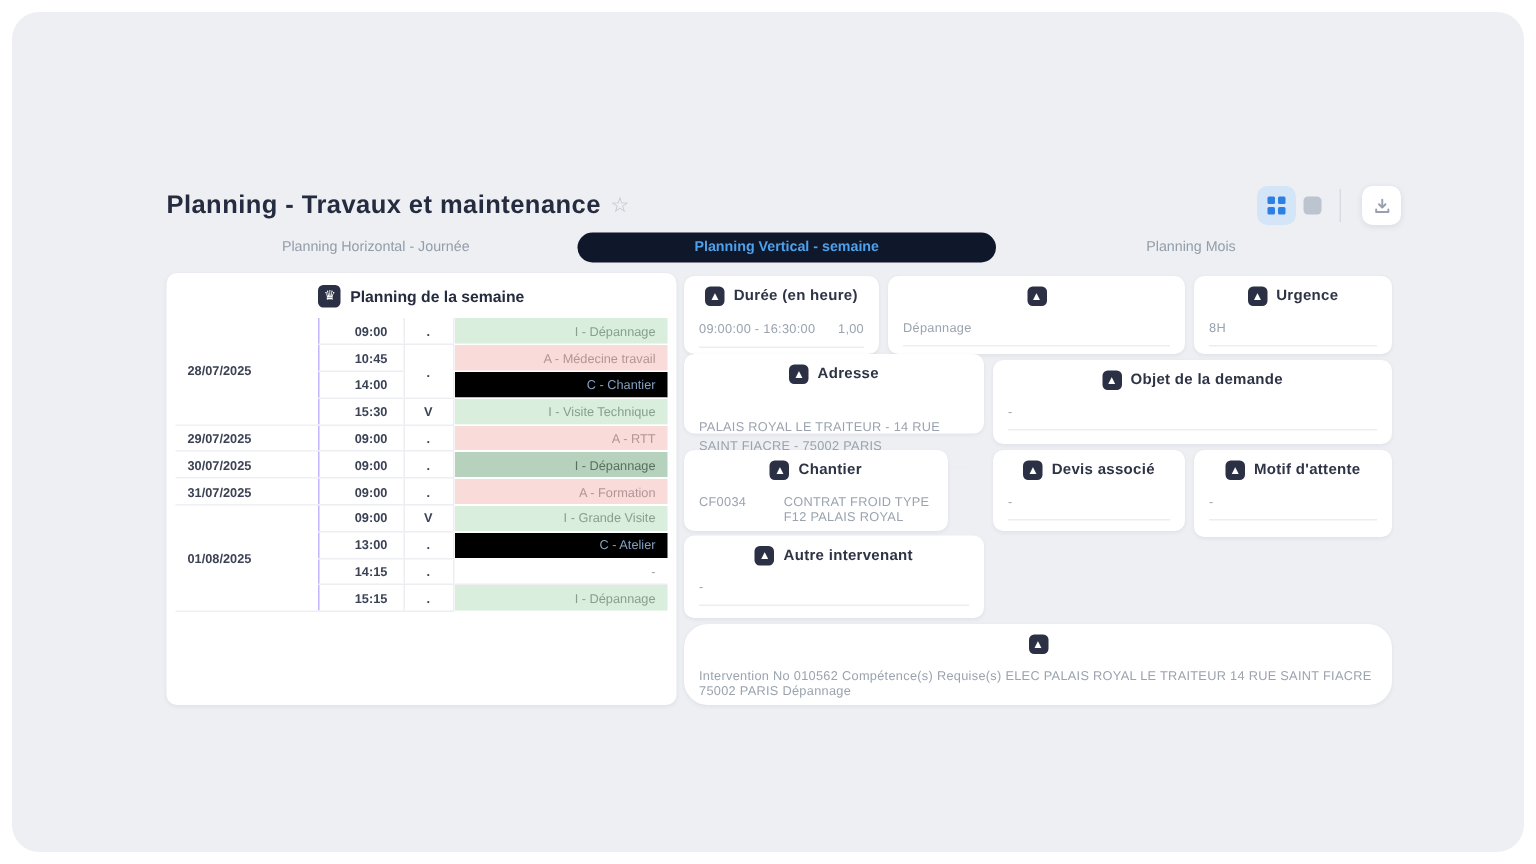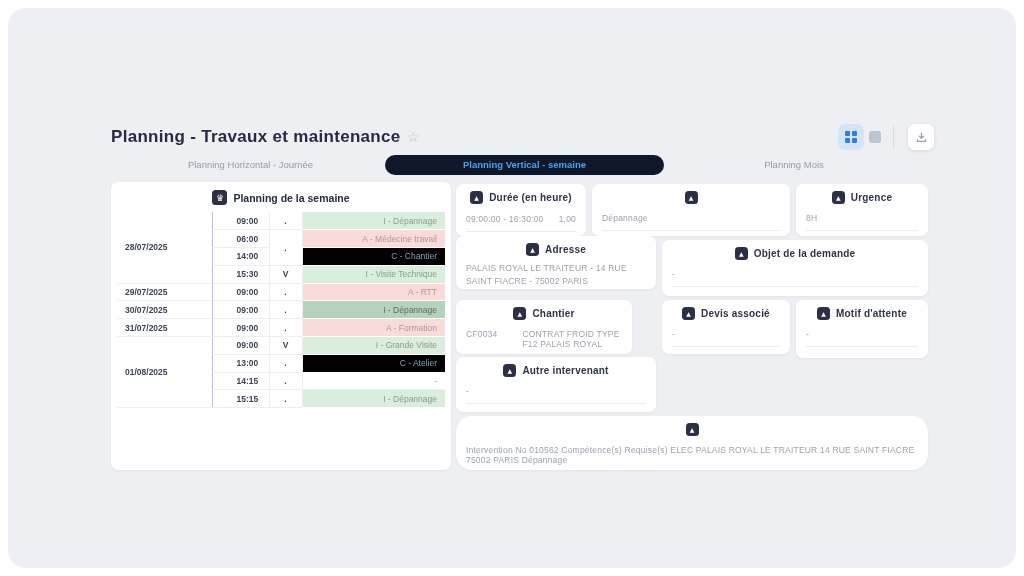--- a/index.html
+++ b/index.html
@@ -119,21 +119,21 @@
     </div>
     <table class="week">
       <tbody>
           <tr>
             <td class="td-date" rowspan="4">28/07/2025</td>
             <td class="td-time">09:00</td>
             <td class="td-marker" rowspan="1">.</td>
             <td class="td-event ev-green">I - Dépannage</td>
           </tr>
           <tr>
-            <td class="td-time">06:00</td>
+            <td class="td-time">10:45</td>
             <td class="td-marker" rowspan="2">.</td>
             <td class="td-event ev-pink">A - Médecine travail</td>
           </tr>
           <tr>
             <td class="td-time">14:00</td>
             <td class="td-event ev-blue">C - Chantier</td>
           </tr>
           <tr>
             <td class="td-time">15:30</td>
             <td class="td-marker" rowspan="1">V</td>
@@ -210,21 +210,21 @@
     <div class="card-line">
       <span>8H</span>
     </div>
   </div>
 
   <div class="card" id="card-adresse">
     <div class="card-head">
       <span class="badge">▲</span>
       <span class="card-title">Adresse</span>
     </div>
-    <div class="card-line" style="margin-top:6px;">
+    <div class="card-line" style="margin-top:22px;">
       <span class="wrap2" style="white-space:normal;">PALAIS ROYAL LE TRAITEUR - 14 RUE SAINT FIACRE - 75002 PARIS</span>
     </div>
   </div>
 
   <div class="card" id="card-objet">
     <div class="card-head">
       <span class="badge">▲</span>
       <span class="card-title">Objet de la demande</span>
     </div>
     <div class="card-line">

